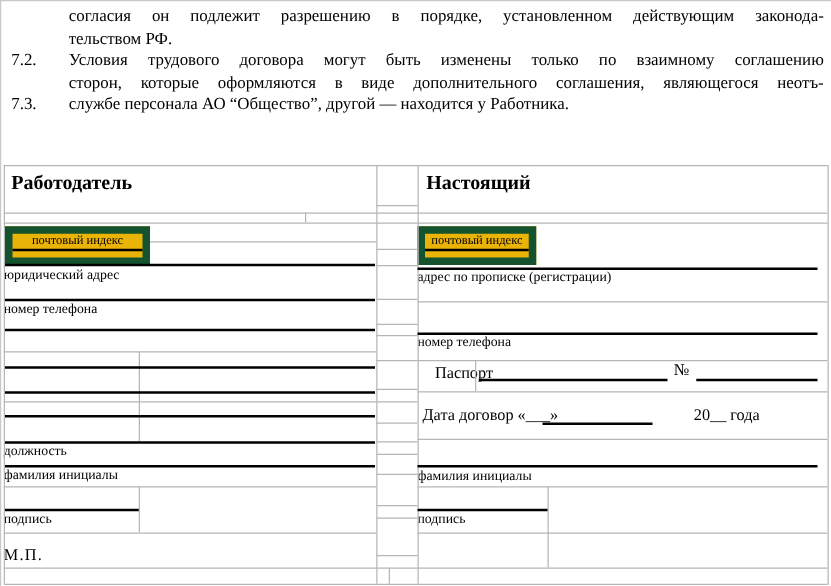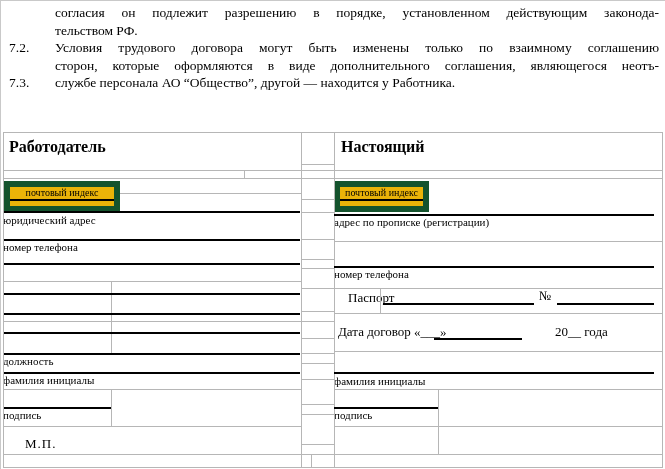--- a/index.html
+++ b/index.html
@@ -14,21 +14,21 @@
   .pnum{flex:0 0 46px;font-size:13.5px;line-height:17.5px;}
   .pbody{flex:1;min-width:0;}
   .ln{font-size:13.5px;line-height:17.5px;text-align:justify;text-align-last:justify;}
   .ln.last{text-align:left;text-align-last:left;}
   
   #form{position:absolute;left:0;top:0;width:665px;height:469px;}
   .hl,.vl{position:absolute;}
   .lbl{position:absolute;font-size:11px;line-height:12px;text-align:left;white-space:nowrap;}
   .big{font-size:16px;line-height:17px;font-weight:bold;text-align:left;}
   .med{font-size:13px;line-height:14px;text-align:left;}
-  .stamp{font-size:13px;letter-spacing:1px;padding-left:22px;}
+  .stamp{font-size:13px;letter-spacing:1px;}
   .pbox{position:absolute;border:6px solid #14532d;background:#eab308;box-sizing:border-box;}
   .pbox .pl{height:12px;border-bottom:2px solid #000;text-align:center;font-size:10px;line-height:12px;overflow:hidden;}
   .pbox .pc{height:15px;}
 </style>
 </head>
 <body>
 
 <div class="page">
 
   <div class="doc">

